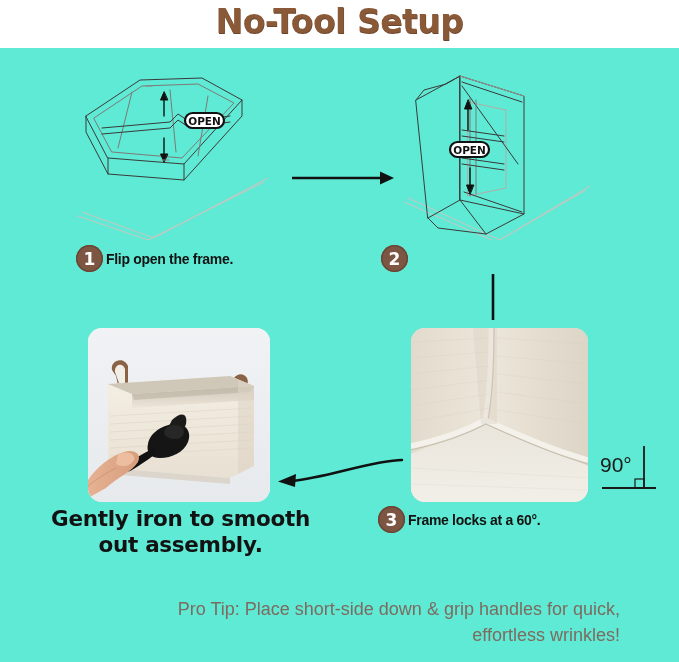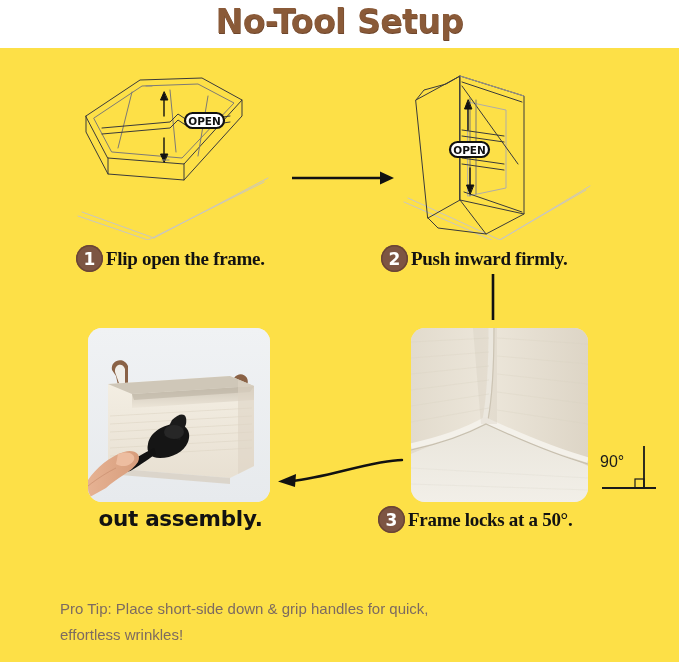--- a/index.html
+++ b/index.html
@@ -9,21 +9,21 @@
     width: 679px; height: 662px;
     background: #f7f5f2;
     font-family: "Liberation Sans", sans-serif;
     overflow: hidden;
     position: relative;
   }
   #page {
     position: relative;
     width: 679px;
     height: 662px;
-    background: #fde047;
+    background: #5eead4;
     overflow: hidden;
   }
   
   #header-band {
     position: absolute;
     left: 0; top: 0;
     width: 679px; height: 48px;
     background: #ffffff;
   }
   #page-title {
@@ -56,23 +56,23 @@
     font-family: "DejaVu Sans", sans-serif;
     font-weight: bold;
     font-size: 17px;
     display: flex;
     align-items: center;
     justify-content: center;
     flex: 0 0 auto;
     box-shadow: inset 0 0 0 1.5px #6b4535;
   }
   .caption-text {
-    font-family: Liberation Serif, serif;
+    font-family: Liberation Sans, sans-serif;
     font-weight: bold;
-    font-size: 19px;
+    font-size: 14px;
     color: #121212;
     letter-spacing: -0.3px;
   }
   #caption-1 { left: 76px;  top: 245px; }
   #caption-2 { left: 381px; top: 245px; }
   #caption-3 { left: 378px; top: 506px; }
 
   
   #caption-4 {
     position: absolute;
@@ -84,23 +84,23 @@
     font-size: 21.5px;
     line-height: 26px;
     color: #121212;
     letter-spacing: -0.3px;
   }
   
   #pro-tip {
     position: absolute;
     left: 60px; top: 596px;
     width: 560px;
-    text-align: left;
+    text-align: right;
     font-family: "Liberation Sans", sans-serif;
-    font-size: 15px;
+    font-size: 18px;
     line-height: 26px;
     color: #7d6b60;
   }
   
   .lineart {
     position: absolute;
   }
   #illus-1 { left: 74px;  top: 72px; }
   #illus-2 { left: 400px; top: 72px; }
 
@@ -128,21 +128,21 @@
   
   #angle-annotation {
     position: absolute;
     left: 600px; top: 446px;
     width: 58px; height: 48px;
   }
   #angle-annotation .ang-label {
     position: absolute;
     left: 0; top: 7px;
     font-family: "Liberation Sans", sans-serif;
-    font-size: 16px;
+    font-size: 21px;
     color: #1a1a1a;
   }
 </style>
 </head>
 <body>
 
 <div id="page">
 
   <div id="header-band"></div>
   <div id="page-title">No-Tool Setup</div>
@@ -379,29 +379,29 @@
     </svg>
   </div>
 
   <div class="step-caption" id="caption-1">
     <div class="badge">1</div>
     <div class="caption-text">Flip open the frame.</div>
   </div>
 
   <div class="step-caption" id="caption-2">
     <div class="badge">2</div>
-    <div class="caption-text">Push inward firmly.</div>
   </div>
 
   <div class="step-caption" id="caption-3">
     <div class="badge">3</div>
-    <div class="caption-text">Frame locks at a 50°.</div>
+    <div class="caption-text">Frame locks at a 60°.</div>
   </div>
 
   <div id="caption-4">
+    <div>Gently iron to smooth</div>
     <div>out assembly.</div>
   </div>
 
   <div id="pro-tip">
     <div>Pro Tip: Place short-side down &amp; grip handles for quick,</div>
     <div>effortless wrinkles!</div>
   </div>
 
 </div>
 

